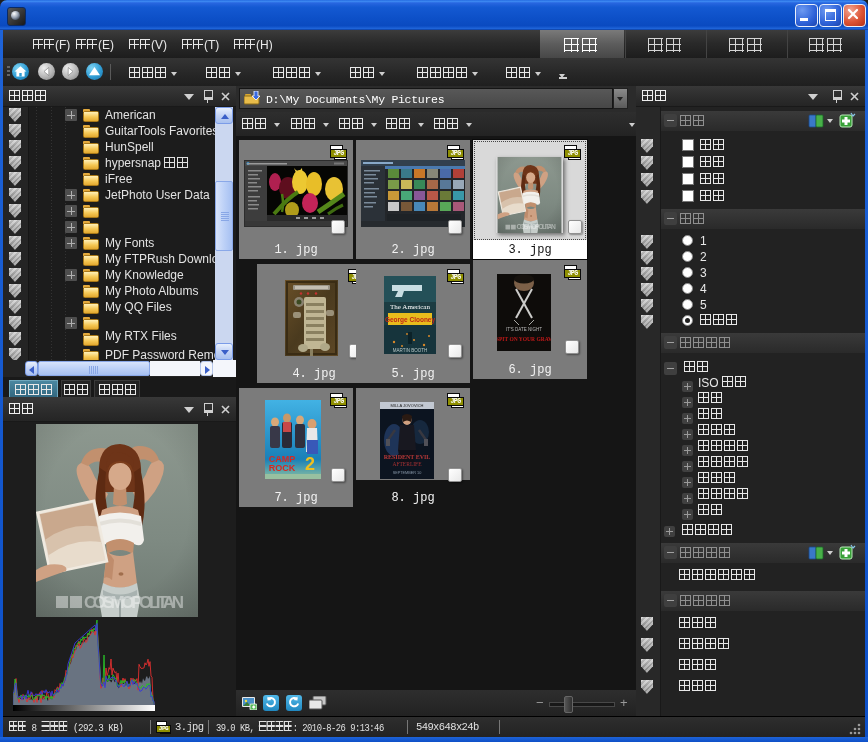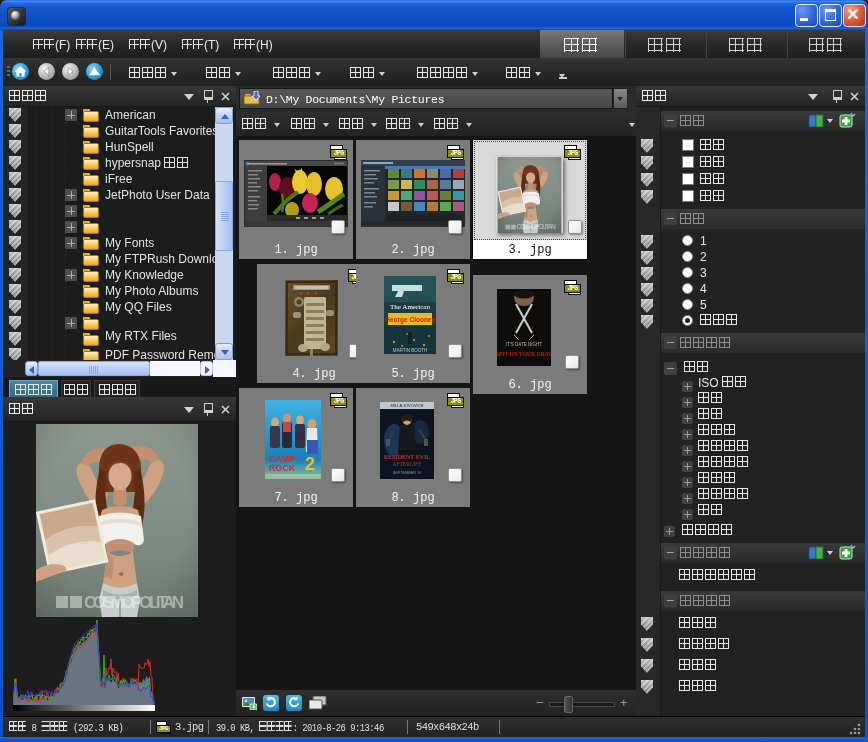--- a/index.html
+++ b/index.html
@@ -627,21 +627,21 @@
 <text x="26" y="76" text-anchor="middle" font-family="Liberation Sans" font-size="4.5" fill="#b8c8c8">MARTIN BOOTH</text>
 </svg>
           <div class="jpgbadge" style="left:91px;top:5px">
             <div class="b1"></div>
             <div class="b2"></div>
             <div class="mid">JPG</div>
           </div>
           <div class="cbox" style="left:92px;top:80px"></div>
 <div class="tlabel" style="top:100px">5. jpg</div>
         </div>
-        <div class="tile" style="left:237px;top:139px;height:119px">
+        <div class="tile" style="left:237px;top:124px;height:119px">
 <svg width="54" height="77" style="position:absolute;left:24px;top:14px">
 <rect width="54" height="77" fill="#0e0c0a"></rect>
 <ellipse cx="27" cy="9" rx="10" ry="8" fill="#7c6048"></ellipse>
 <ellipse cx="27" cy="5" rx="10" ry="4.5" fill="#16120e"></ellipse>
 <g stroke="#ccccca" stroke-width="2">
               <line x1="19" y1="15" x2="35" y2="44"></line>
               <line x1="35" y1="15" x2="19" y2="44"></line>
             </g>
 <g stroke="#a8a8a4" stroke-width="1">
               <line x1="17" y1="46" x2="22" y2="51"></line>
@@ -686,21 +686,21 @@
 <rect x="0" y="74" width="56" height="5" fill="#98c0a0"></rect>
 </svg>
           <div class="jpgbadge" style="left:91px;top:5px">
             <div class="b1"></div>
             <div class="b2"></div>
             <div class="mid">JPG</div>
           </div>
           <div class="cbox" style="left:92px;top:80px"></div>
 <div class="tlabel" style="top:100px">7. jpg</div>
         </div>
-        <div class="tile" style="left:120px;top:252px;height:119px">
+        <div class="tile" style="left:120px;top:252px;height:92px">
 <svg width="54" height="77" style="position:absolute;left:24px;top:14px">
 <rect width="54" height="77" fill="#0c1420"></rect>
 <rect x="0" y="0" width="54" height="7" fill="#c2c8d2"></rect>
 <text x="27" y="5" text-anchor="middle" font-family="Liberation Sans" font-size="4" fill="#222">MILLA JOVOVICH</text>
 <ellipse cx="14" cy="38" rx="10" ry="16" fill="#1e3458"></ellipse>
 <ellipse cx="40" cy="30" rx="9" ry="12" fill="#16283e"></ellipse>
 <ellipse cx="27" cy="18" rx="4.5" ry="5" fill="#d0a080"></ellipse>
 <path d="M22 14 Q27 10 32 14 L31 20 Q27 17 23 20 Z" fill="#2a1a12"></path>
 <path d="M20 23 L34 23 L36 48 L18 48 Z" fill="#181820"></path>
 <line x1="15" y1="28" x2="8" y2="38" stroke="#383840" stroke-width="2.5"></line>

